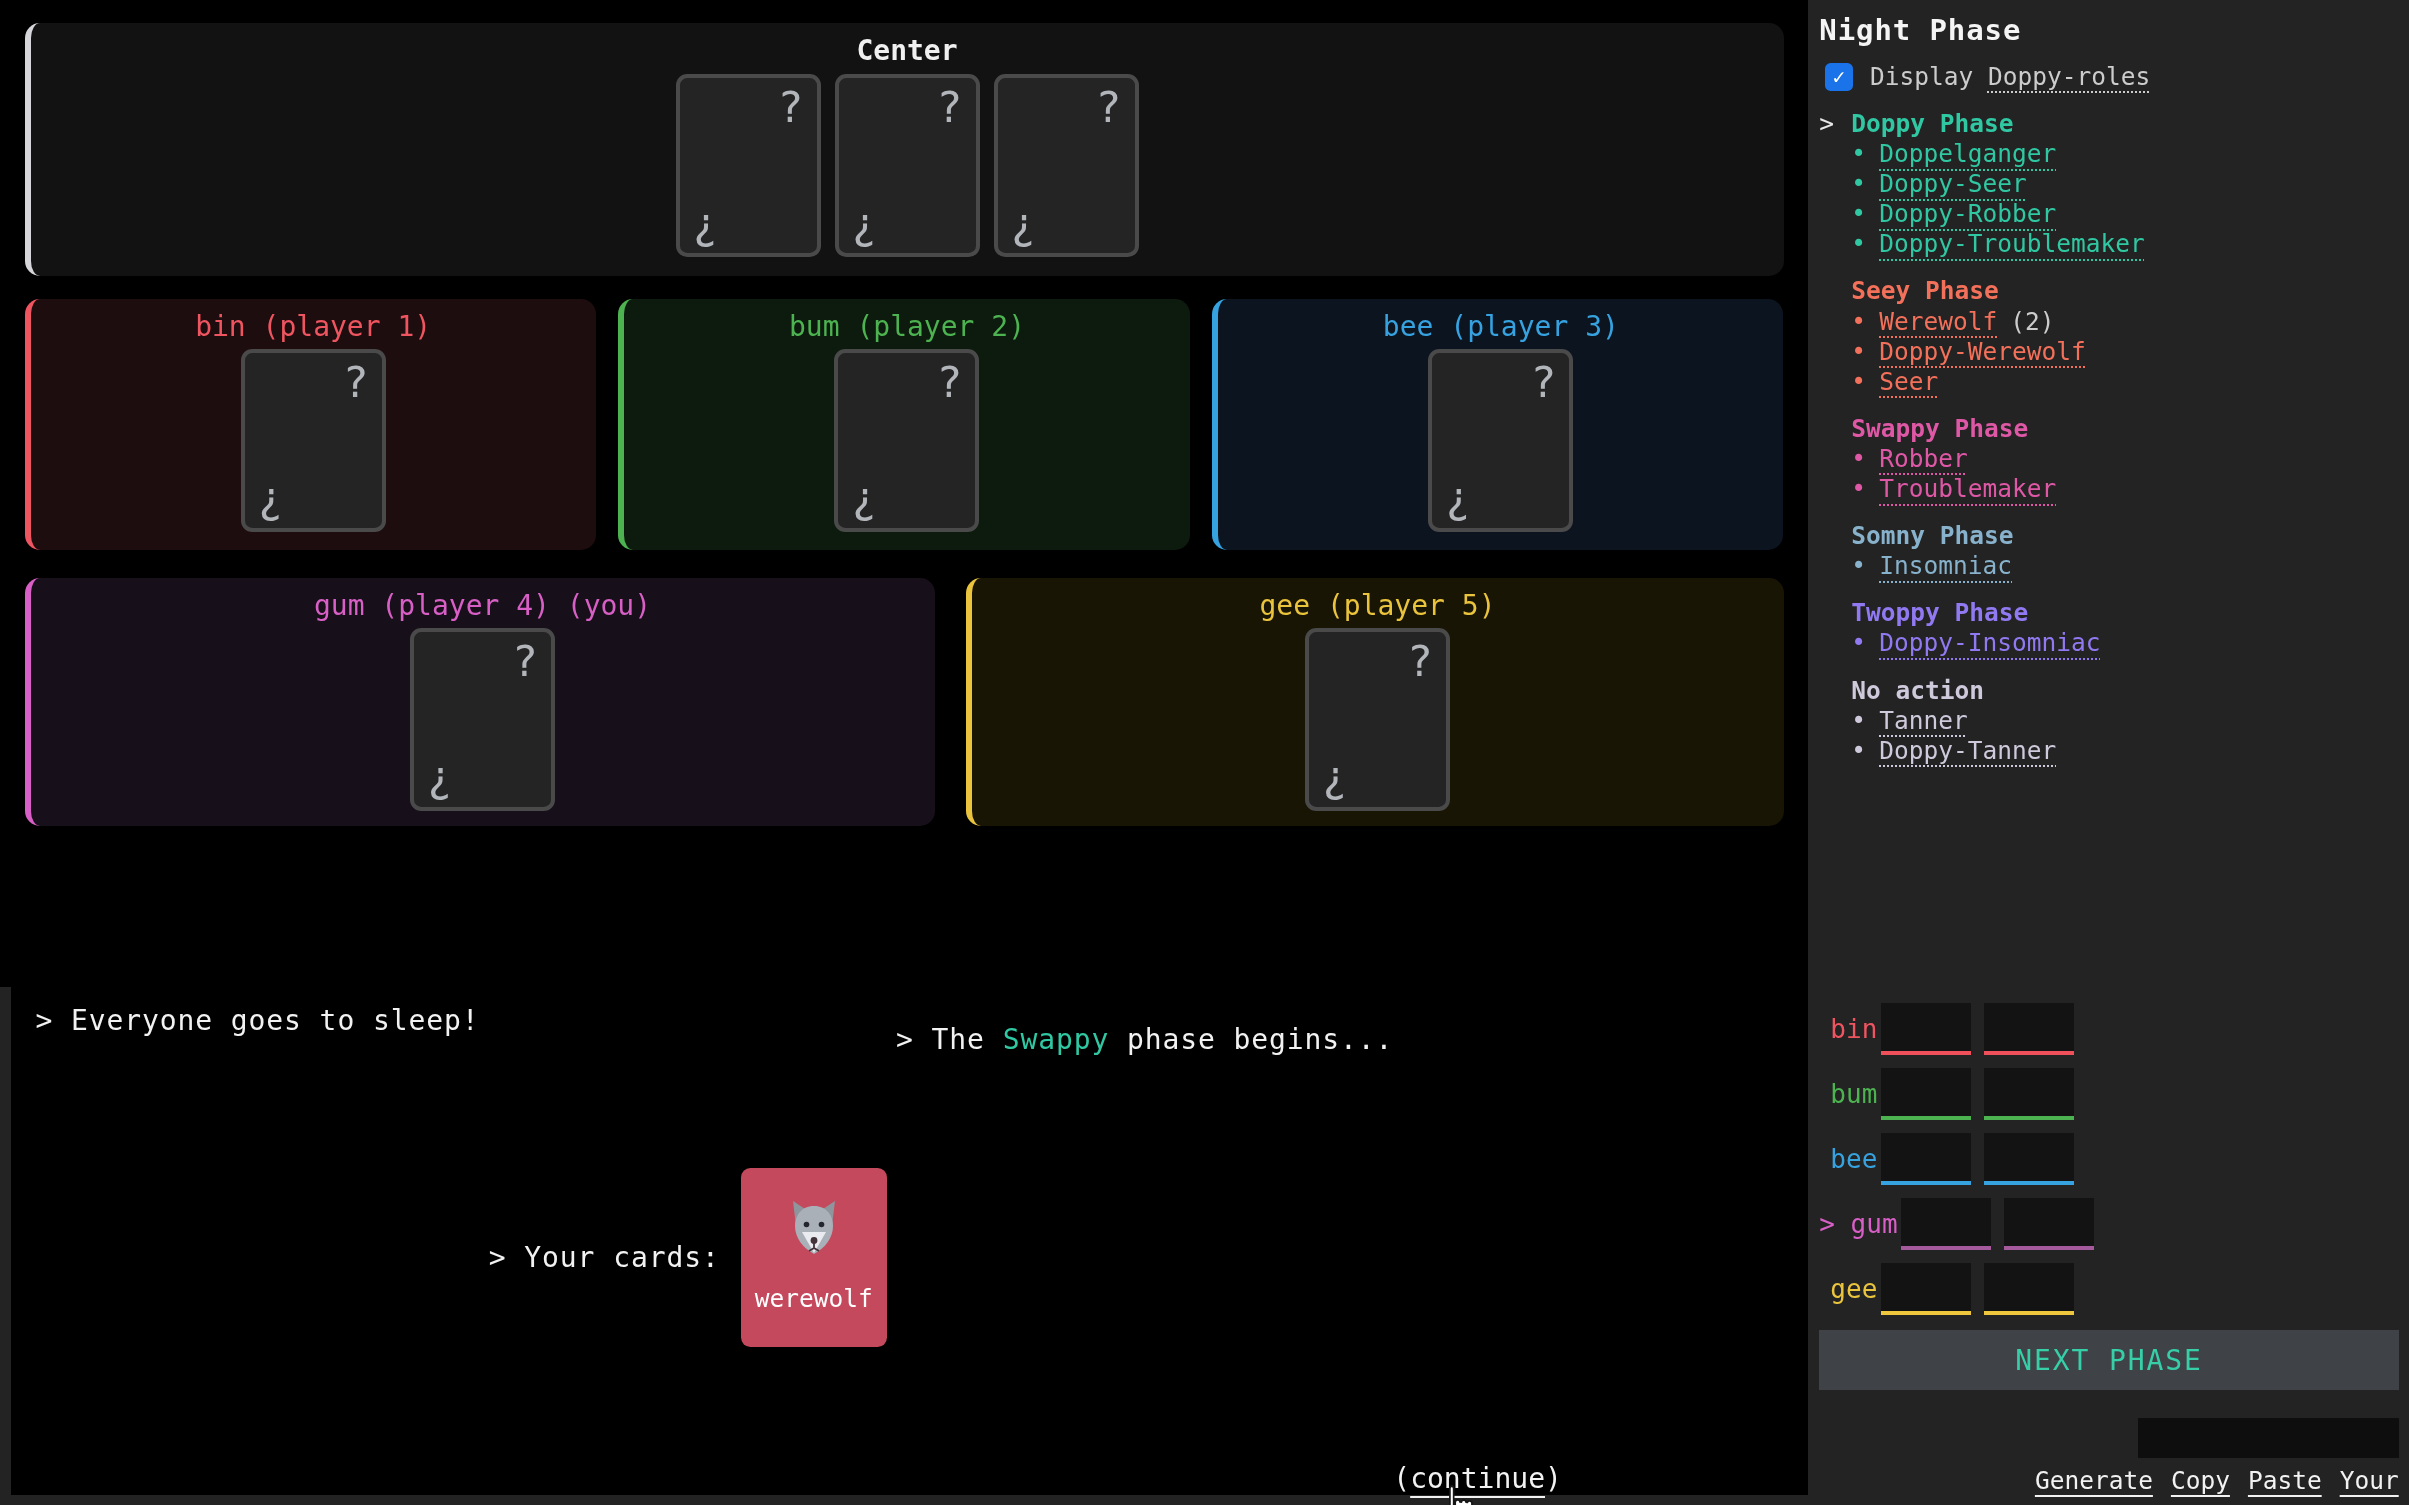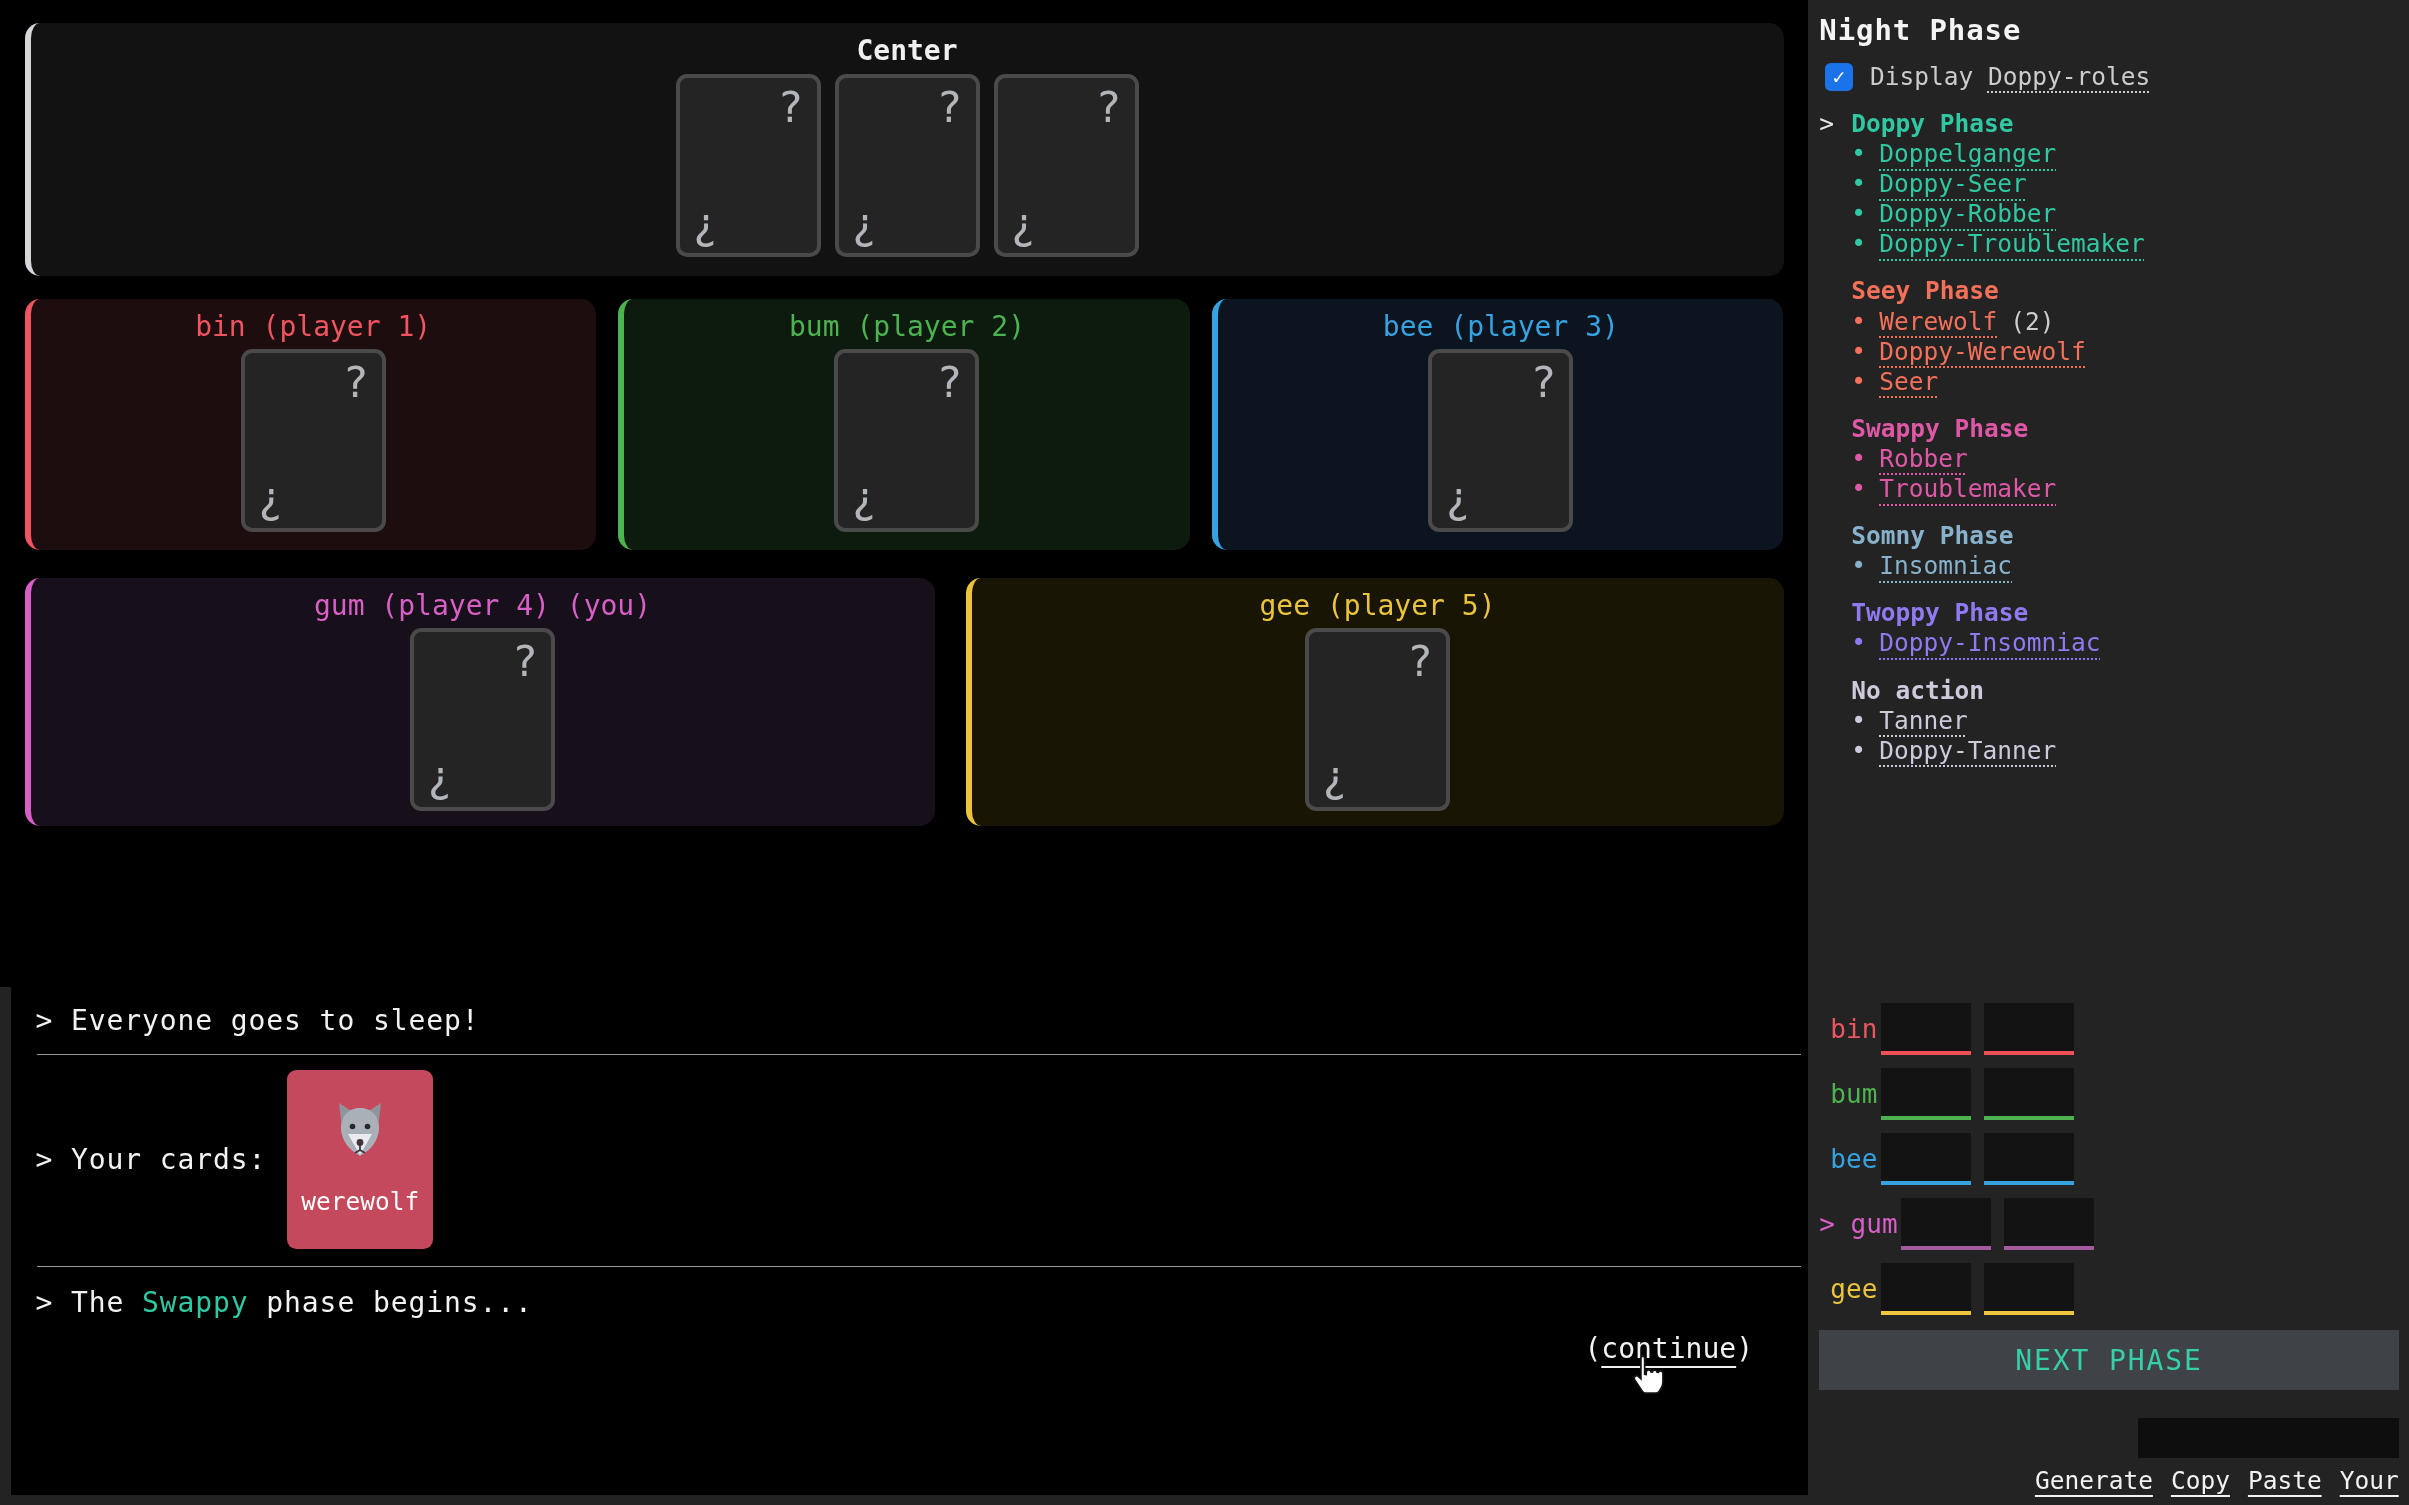--- a/index.html
+++ b/index.html
@@ -30,33 +30,33 @@
   .card{
     width:145px; height:183px; background:#242424;
     border:4.7px solid #4a4a4a; border-radius:11.3px; position:relative;
   }
   .card .sym-top{ position:absolute; top:3.8px; right:13px; font-size:43px; color:#b2b6bb; }
   .card .sym-bot{ position:absolute; bottom:5.6px; left:13px; font-size:43px; color:#b2b6bb; }
   
   .log{
     margin-top:auto; height:519px; width:100%;
     border-left:11.3px solid #232323; border-bottom:11.3px solid #232323;
-    padding:17px 0 0 24.5px; display:flex; flex-direction:column; font-size:28px;
+    padding:17px 0 0 24.5px; display:flex; font-size:28px;
   }
   .log-line{ color:#f2f2f2; letter-spacing:0.9px; }
   .log-divider{ border:none; border-top:1.9px solid #9a9a9a; margin:17px 7.5px 0 1.9px; }
   .your-cards-row{ display:flex; align-items:center; gap:21px; margin-top:15px; }
   .wcard{
     width:146px; height:179px; border-radius:9.4px; background:var(--wc,#c5495c);
     display:flex; flex-direction:column; align-items:center;
   }
   .wcard .wolf{ margin-top:30px; }
   .wcard .wname{ margin-top:22.6px; font-size:24.5px; color:#fff; }
   .phase-accent{ color:#30c8a2; }
-  .continue-row{ align-self:flex-end; margin:13px 55px 0 16px; position:relative; font-size:28px; color:#f2f2f2; }
+  .continue-row{ align-self:flex-end; margin:13px 55px 0 0; position:relative; font-size:28px; color:#f2f2f2; }
   .continue-row .u{ text-decoration:underline; text-underline-offset:7.5px; text-decoration-thickness:1.9px; }
   .cursor{ position:absolute; left:40px; top:21px; }
   
   .sidebar{
     flex:1; background:#232323; display:flex; flex-direction:column;
     padding:13px 11.3px 11.3px 11.3px; font-size:24.5px;
   }
   .sb-title{ font-size:29px; font-weight:700; color:#f4f4f4; letter-spacing:0.9px; }
   .cbrow{ display:flex; align-items:center; gap:17px; margin:15px 0 21px 5.6px; color:#cccccc; }
   .checkbox{

